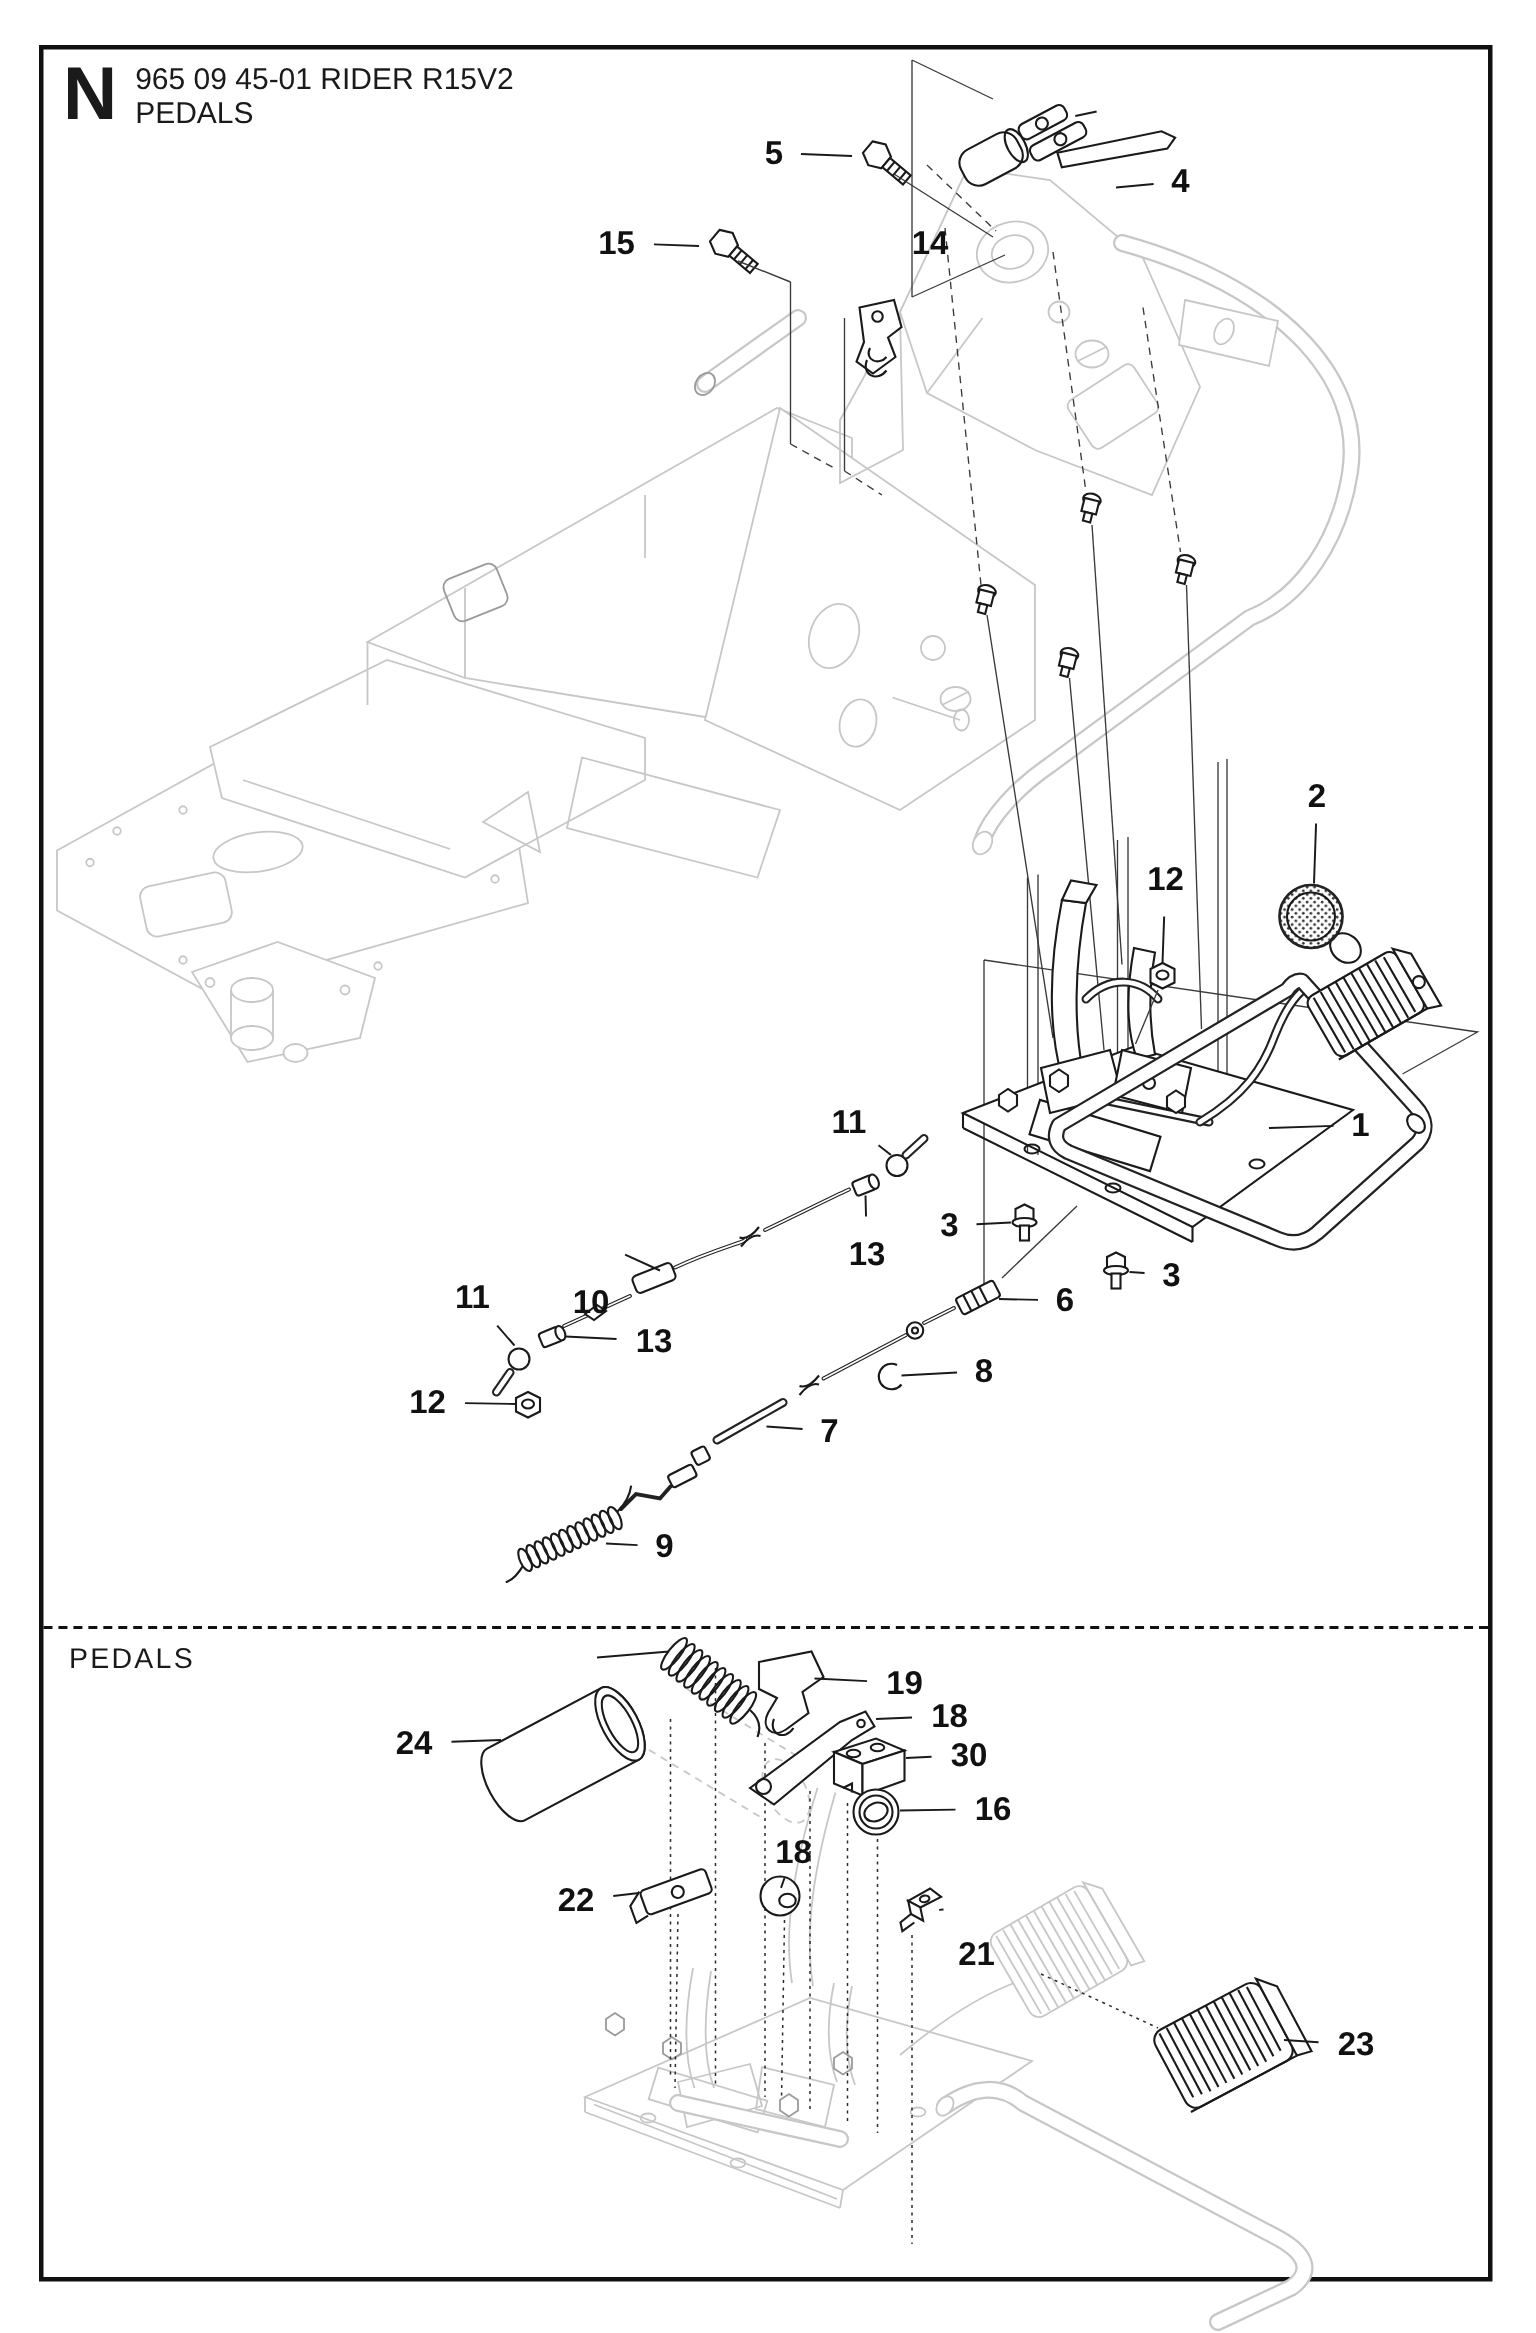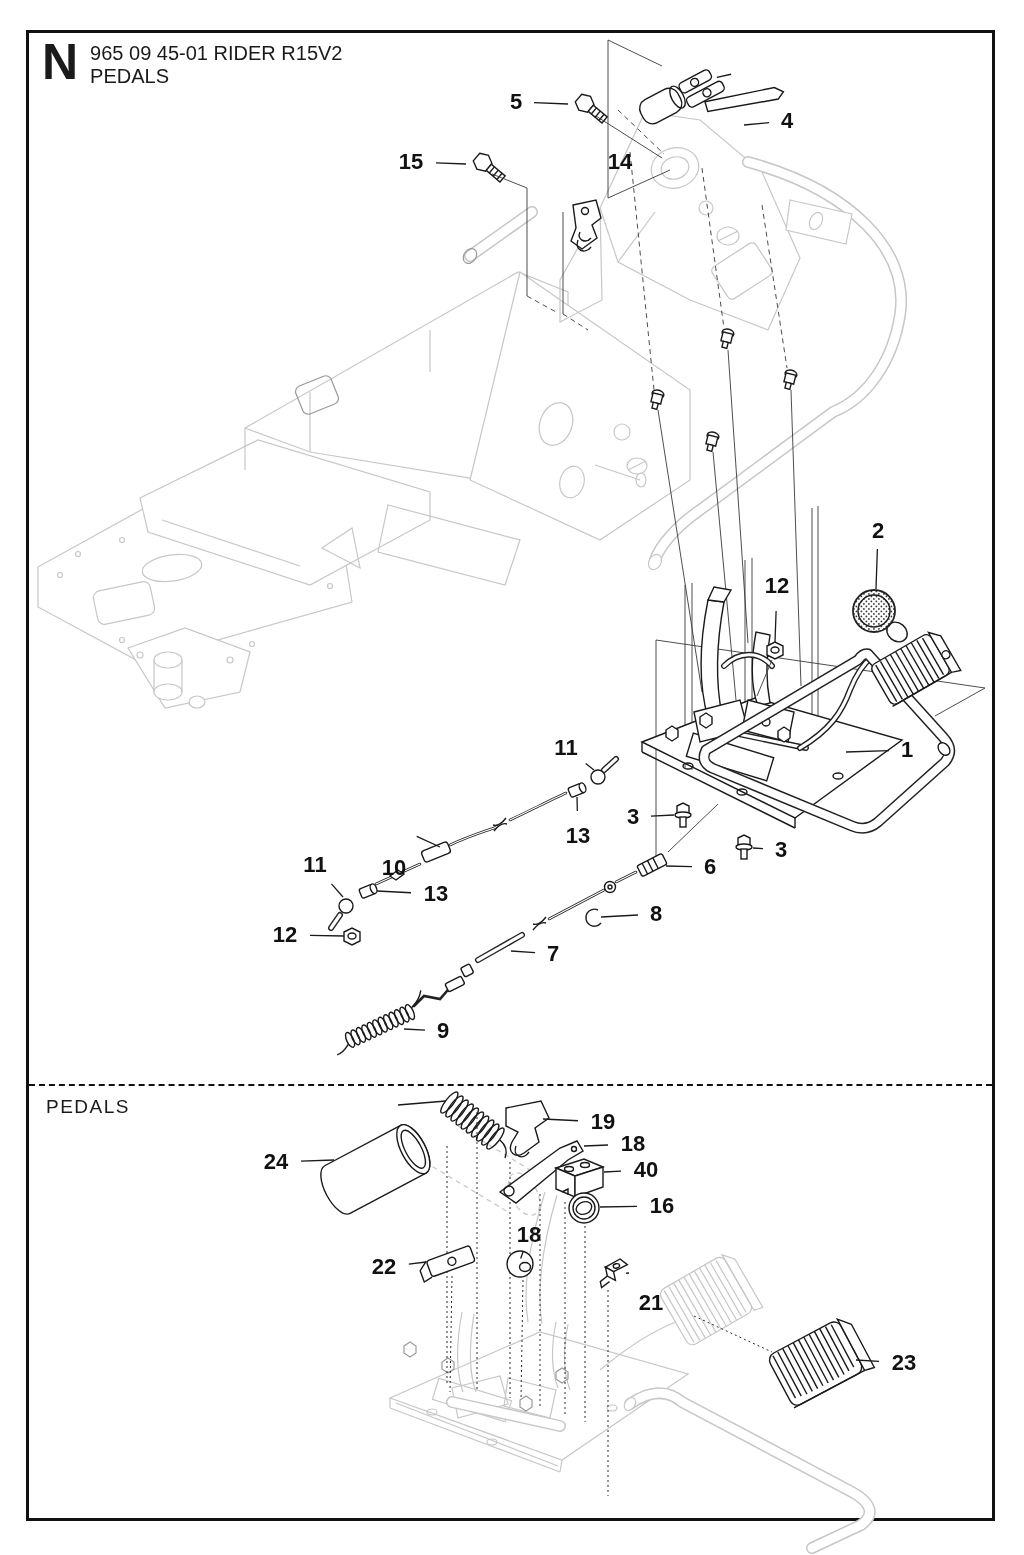--- a/index.html
+++ b/index.html
@@ -610,21 +610,21 @@
       <div class="callout" style="left: 781px; top: 850px;">3</div>
       <div class="callout" style="left: 710px; top: 867px;">6</div>
       <div class="callout" style="left: 656px; top: 914px;">8</div>
       <div class="callout" style="left: 315px; top: 865px;">11</div>
       <div class="callout" style="left: 436px; top: 894px;">13</div>
       <div class="callout" style="left: 285px; top: 935px;">12</div>
       <div class="callout" style="left: 553px; top: 954px;">7</div>
       <div class="callout" style="left: 443px; top: 1031px;">9</div>
       <div class="callout" style="left: 603px; top: 1122px;">19</div>
       <div class="callout" style="left: 633px; top: 1144px;">18</div>
-      <div class="callout" style="left: 646px; top: 1170px;">40</div>
+      <div class="callout" style="left: 646px; top: 1170px;">30</div>
       <div class="callout" style="left: 662px; top: 1206px;">16</div>
       <div class="callout" style="left: 276px; top: 1162px; text-align: right;">24</div>
       <div class="callout" style="left: 529px; top: 1235px;">18</div>
       <div class="callout" style="left: 384px; top: 1267px;">22</div>
       <div class="callout" style="left: 651px; top: 1271px; margin-top: 32px;">21</div>
       <div class="callout" style="left: 904px; top: 1363px;">23</div>
     </div>
 
   <div class="divider"></div>
   <div class="section2-label">PEDALS</div>

